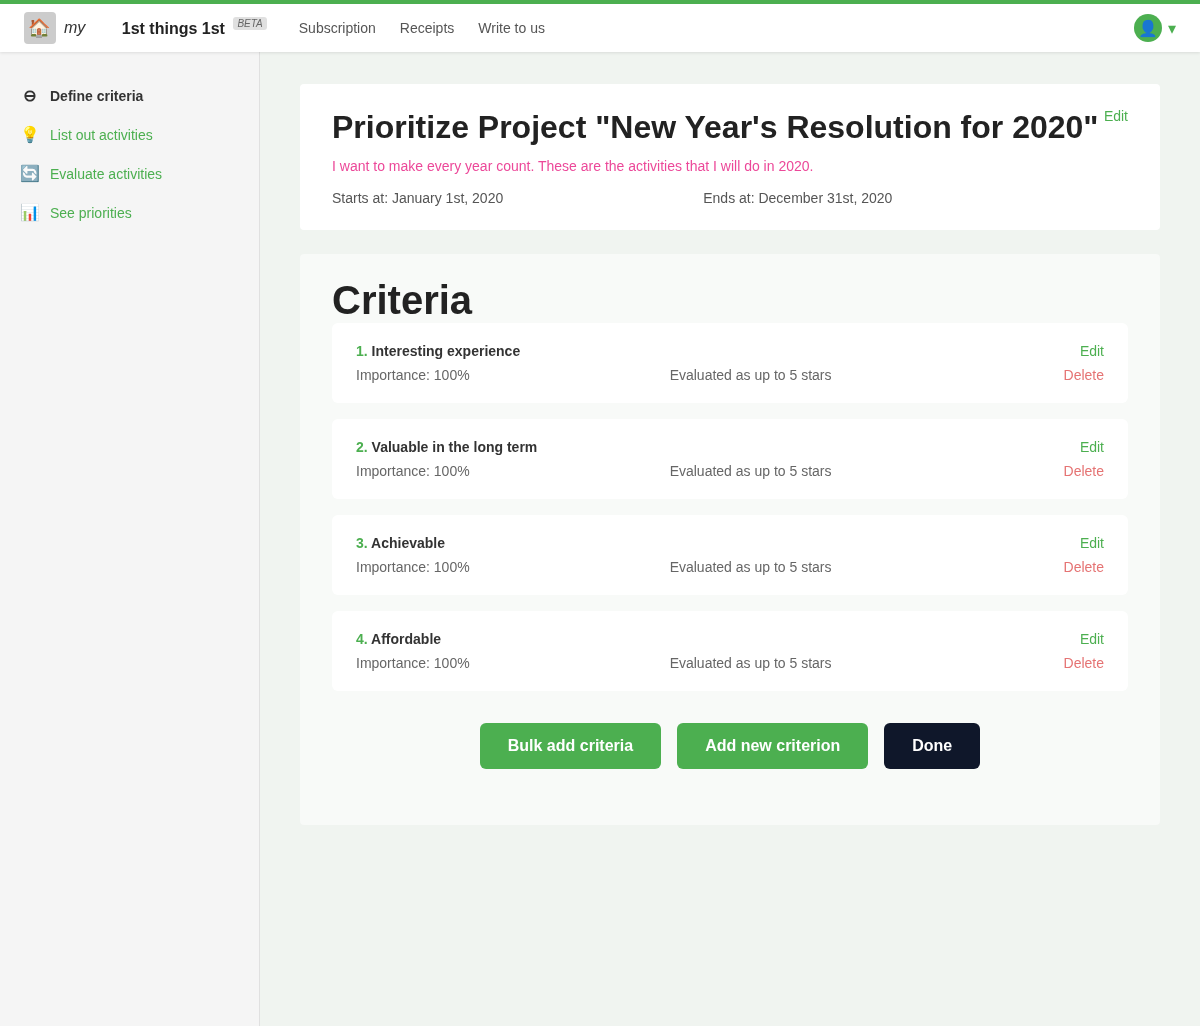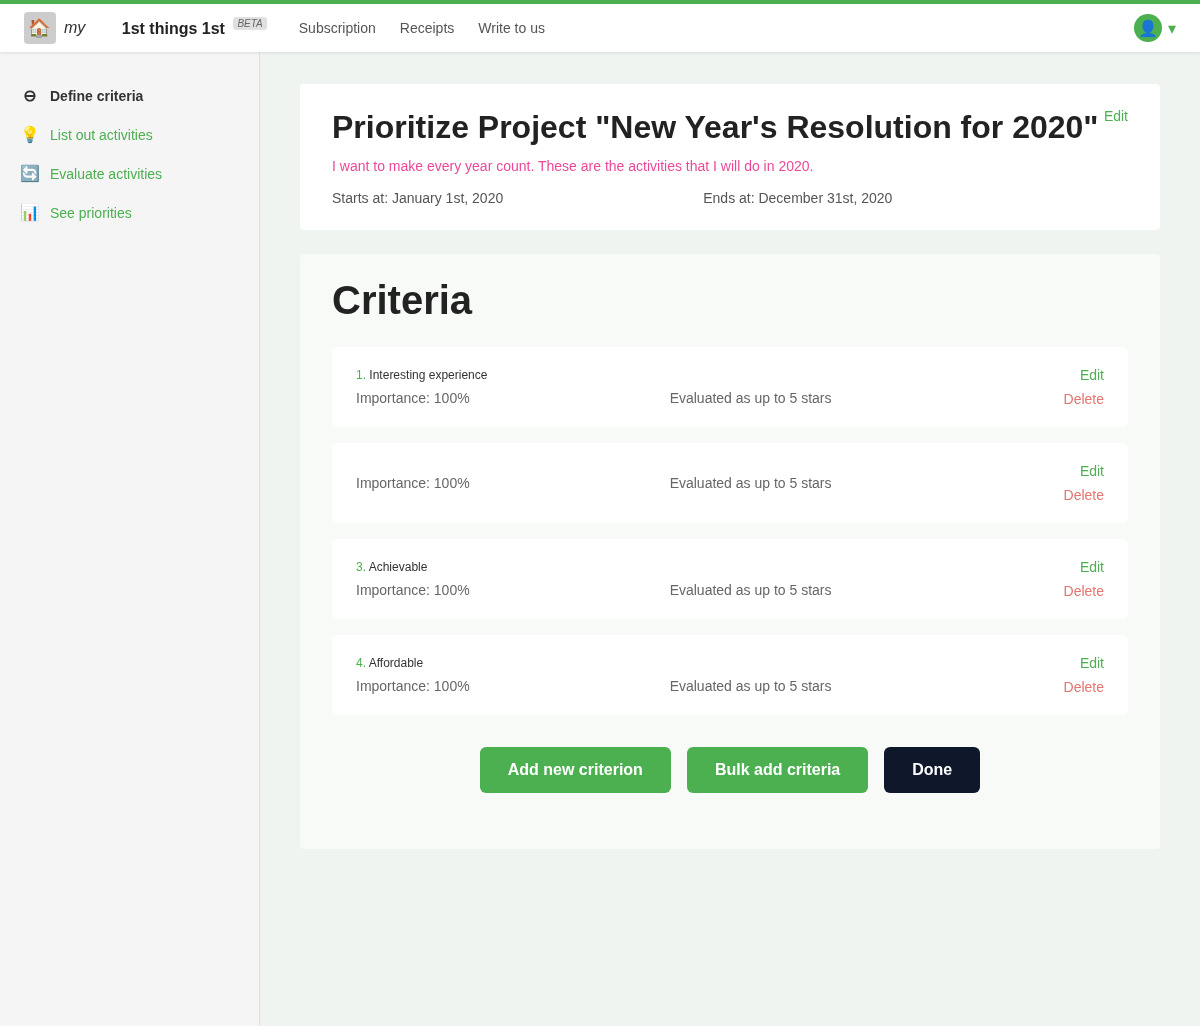--- a/index.html
+++ b/index.html
@@ -152,37 +152,36 @@
     
     .criteria-section {
       background: rgba(255,255,255,0.5);
       border-radius: 4px;
       padding: 24px 32px;
     }
     .criteria-title {
       font-size: 40px;
       font-weight: 900;
       color: #222;
-      margin-bottom: 24px;
     }
 
     
     .criterion-card {
       background: #fff;
       border-radius: 6px;
       padding: 20px 24px;
       margin-bottom: 16px;
       display: flex;
       align-items: center;
       position: relative;
     }
     .criterion-info { flex: 1; }
     .criterion-name {
-      font-size: 12px;
-      font-weight: normal;
+      font-size: 14px;
+      font-weight: bold;
       color: #333;
       margin-bottom: 8px;
     }
     .criterion-name .num { color: #4caf50; }
     .criterion-meta {
       display: flex;
       gap: 200px;
       font-size: 14px;
       color: #666;
     }
@@ -304,20 +303,24 @@
           </div>
         </div>
         <div class="criterion-actions">
           <button class="action-edit">Edit</button>
           <button class="action-delete">Delete</button>
         </div>
       </div>
 
       <div class="criterion-card">
         <div class="criterion-info">
+          <div class="criterion-name">
+            <span class="num">2.</span>
+            <span>Valuable in the long term</span>
+          </div>
           <div class="criterion-meta">
             <span>Importance: 100%</span>
             <span>Evaluated as up to 5 stars</span>
           </div>
         </div>
         <div class="criterion-actions">
           <button class="action-edit">Edit</button>
           <button class="action-delete">Delete</button>
         </div>
       </div>
@@ -350,20 +353,20 @@
             <span>Evaluated as up to 5 stars</span>
           </div>
         </div>
         <div class="criterion-actions">
           <button class="action-edit">Edit</button>
           <button class="action-delete">Delete</button>
         </div>
       </div>
 
       <div class="bottom-actions">
+        <button class="btn btn-primary">Bulk add criteria</button>
         <button class="btn btn-primary">Add new criterion</button>
-        <button class="btn btn-primary">Bulk add criteria</button>
         <button class="btn btn-dark">Done</button>
       </div>
     </div>
 
   </main>
 </div>
 
 </body></html>

